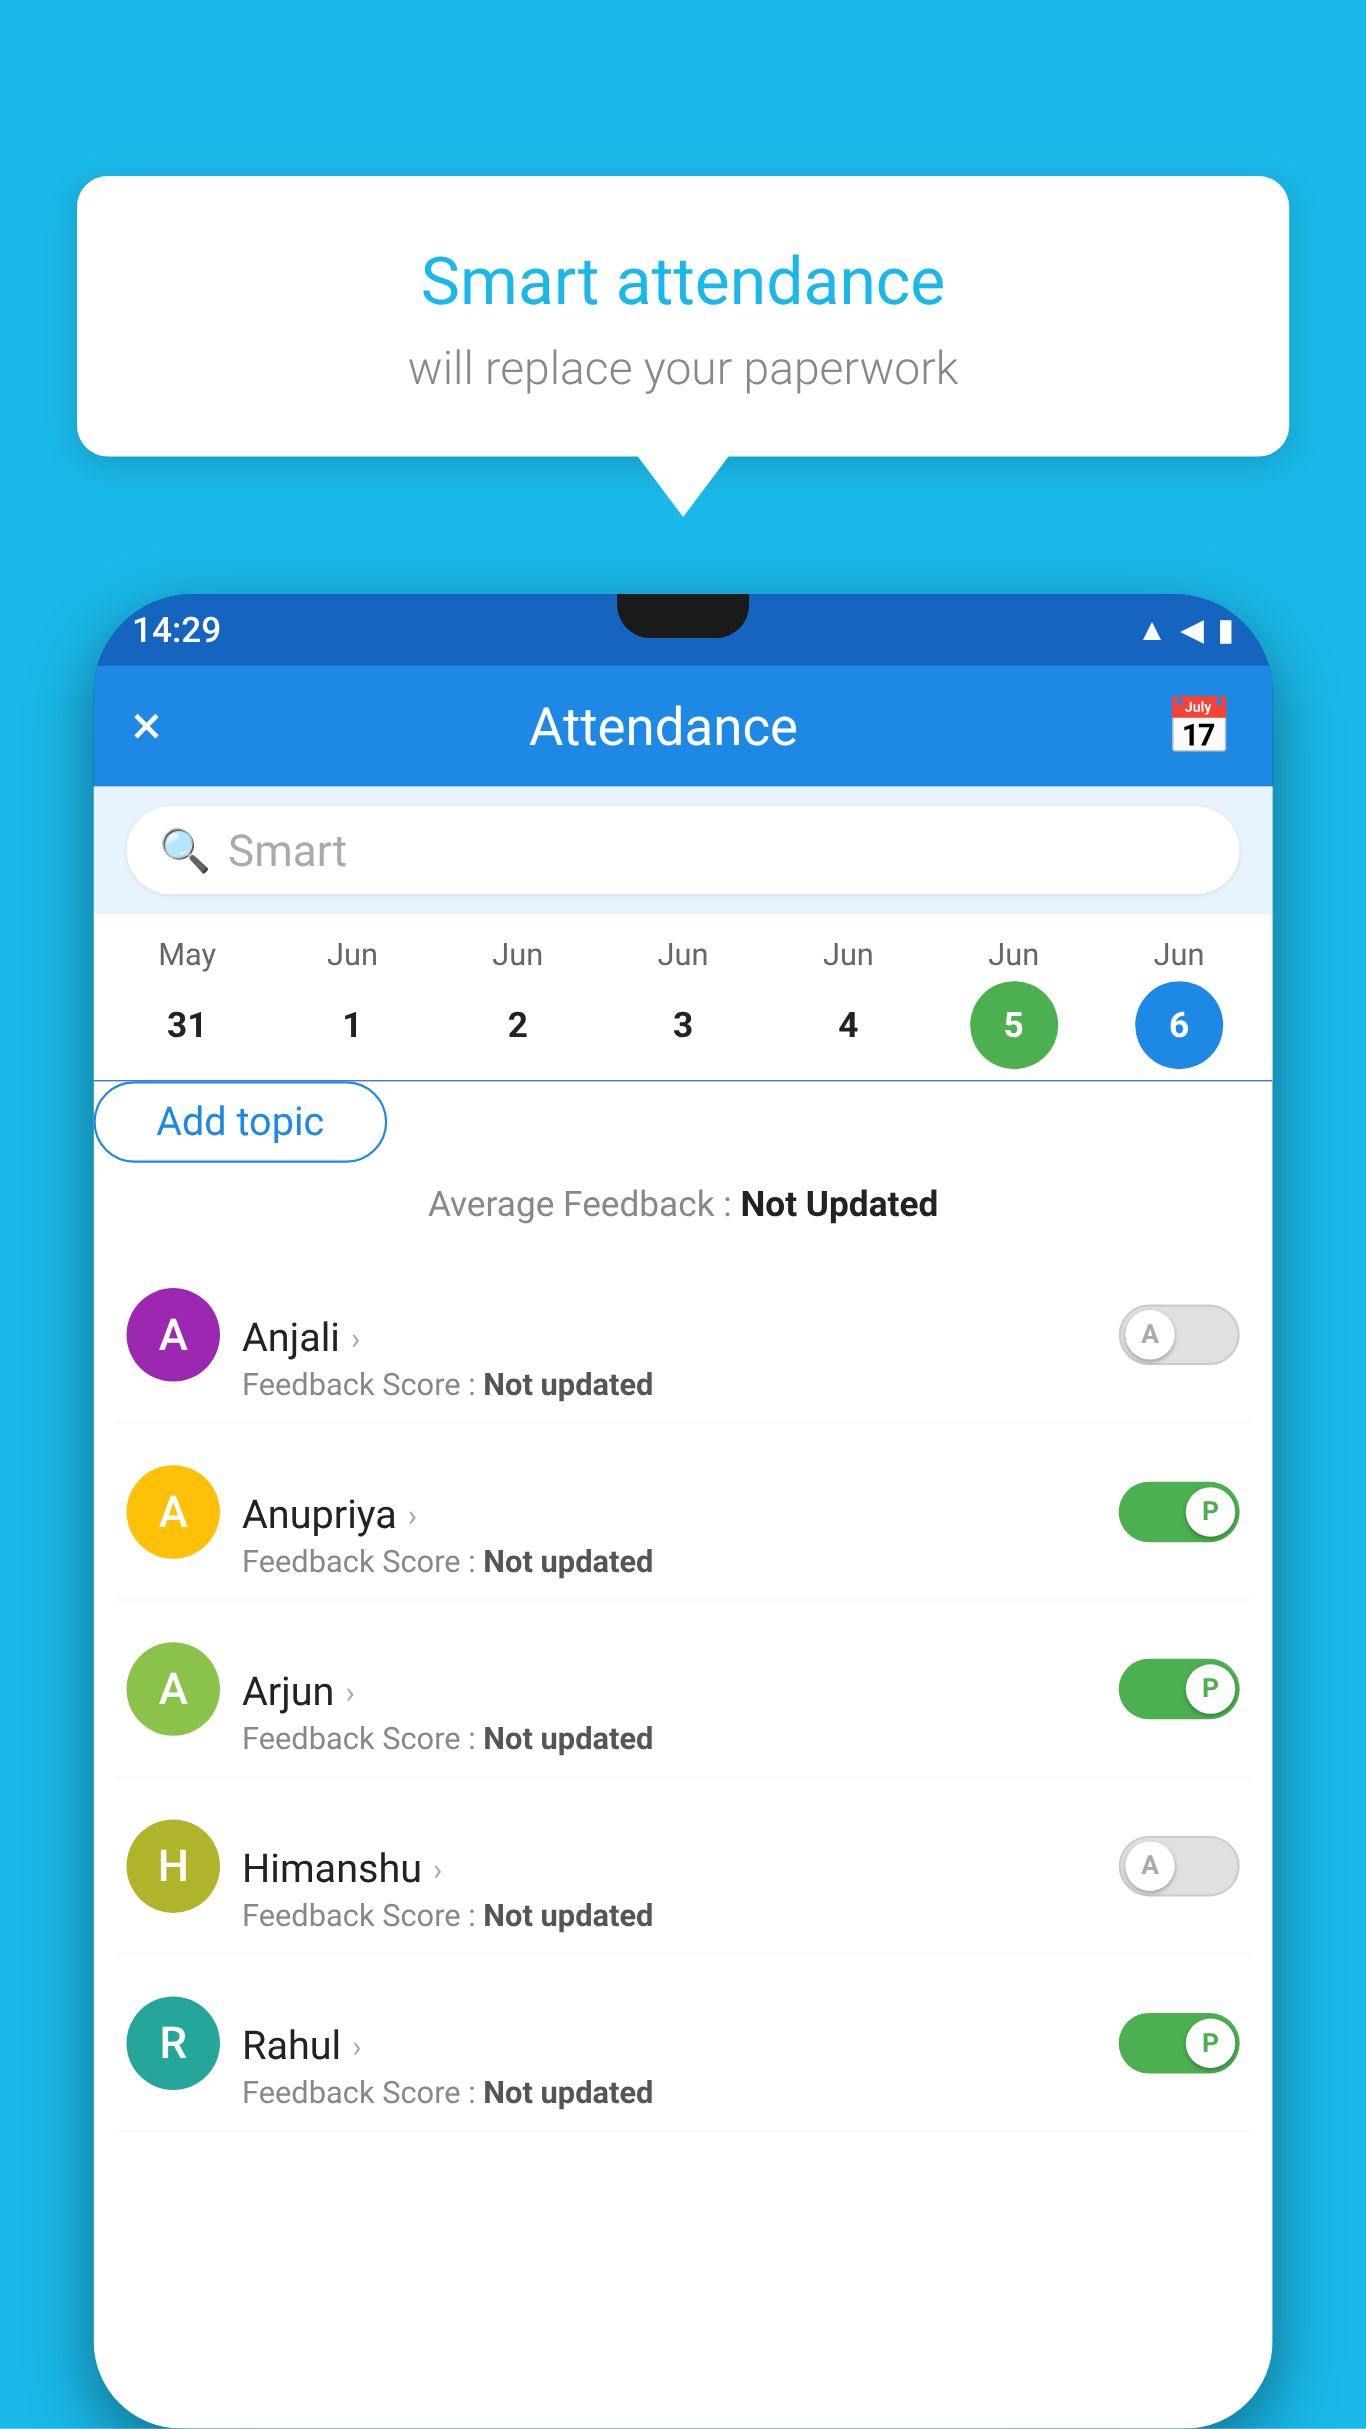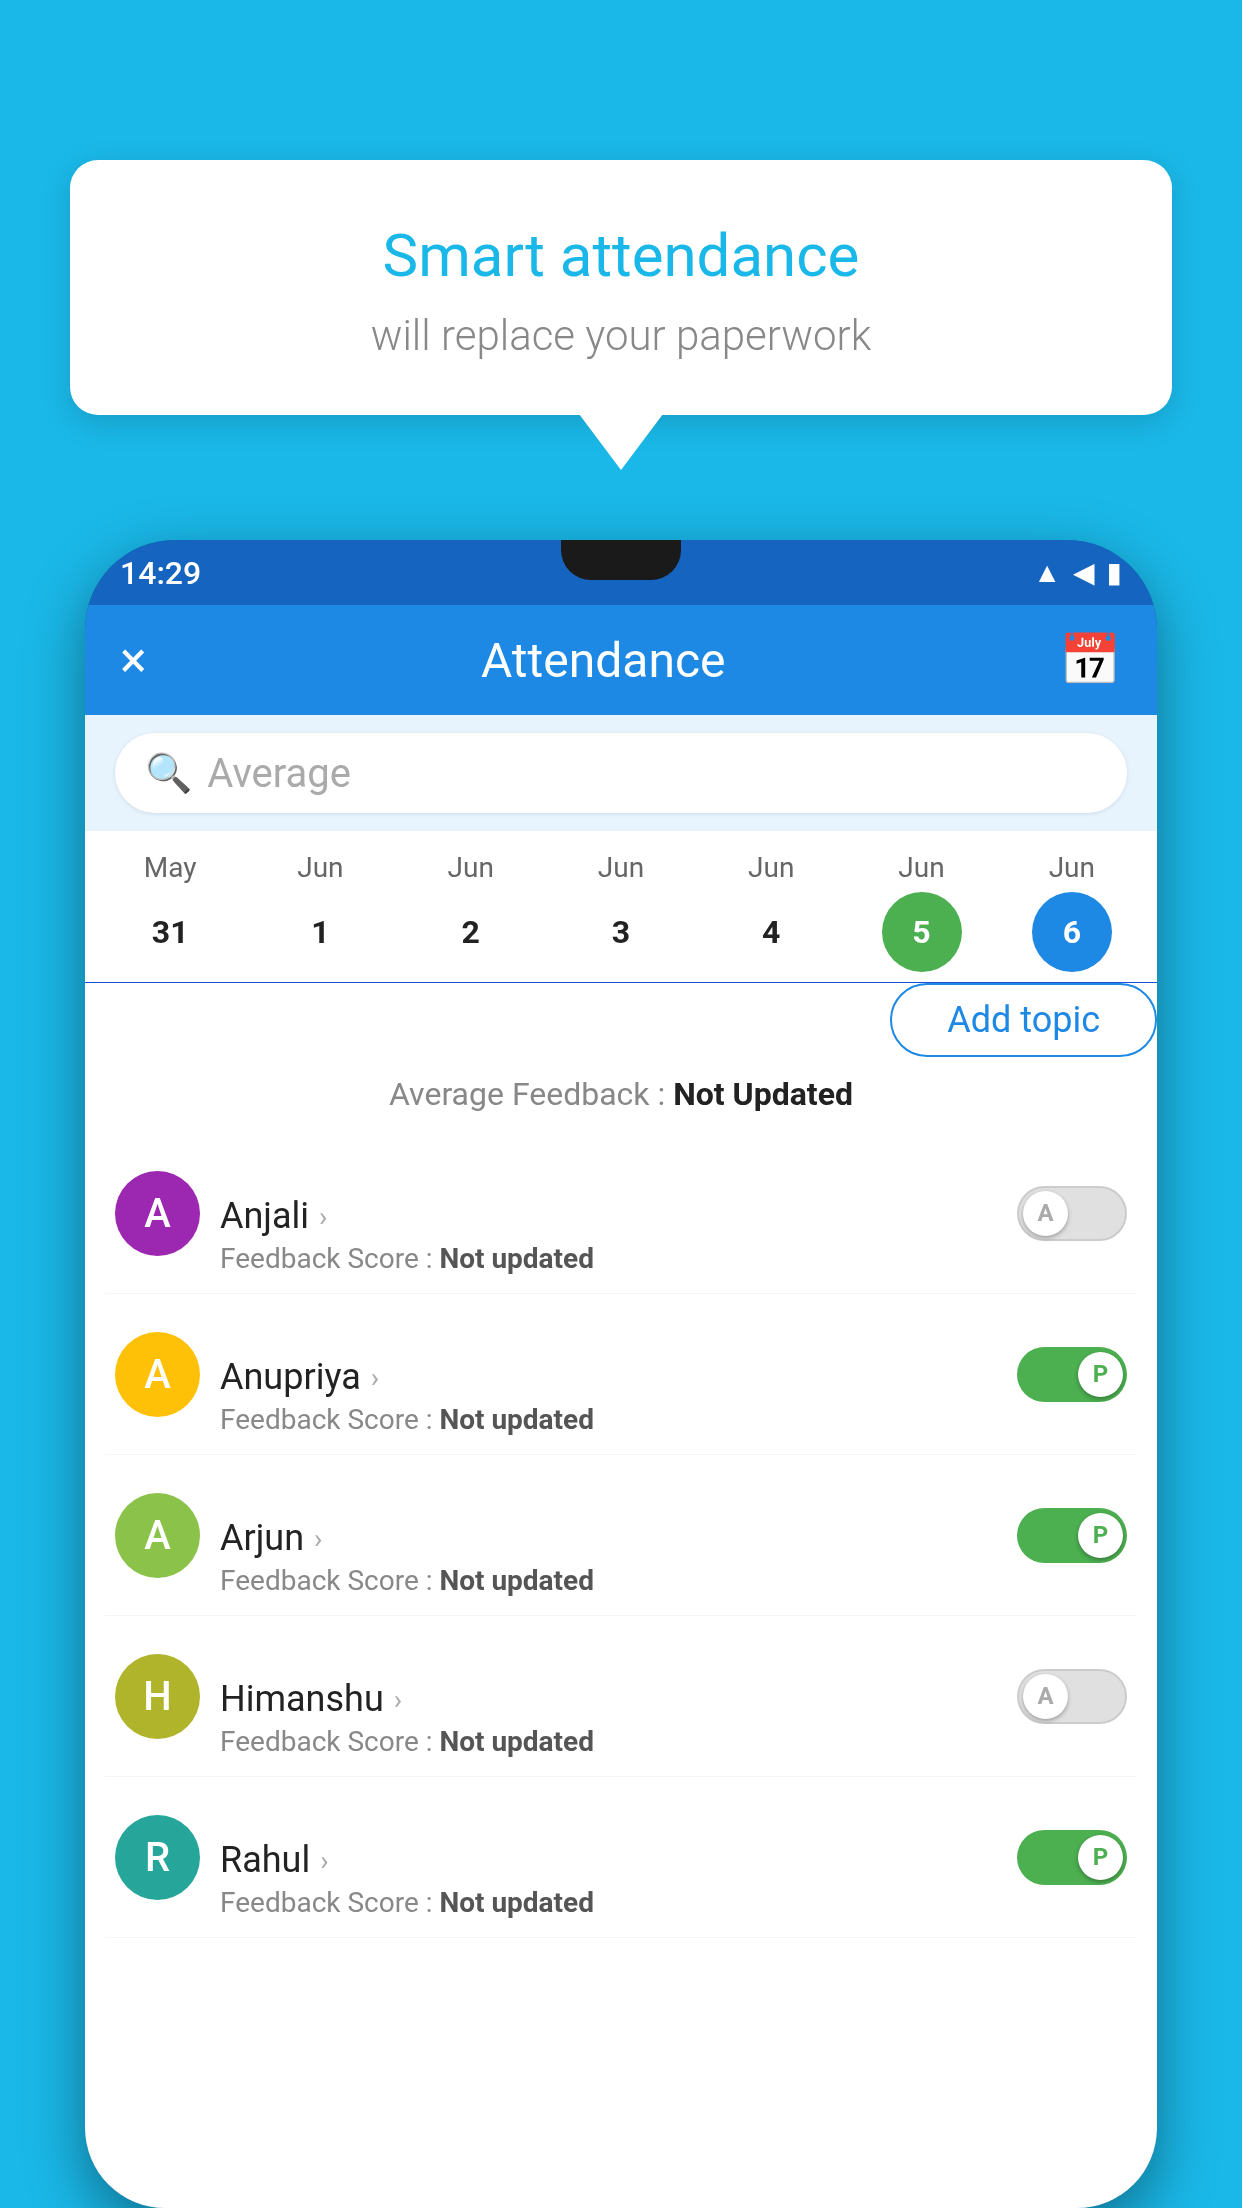--- a/index.html
+++ b/index.html
@@ -208,21 +208,21 @@
       text-align: center;
       padding: 25px 0 15px;
       font-size: 36px;
       color: #333;
       font-weight: 400;
     }
 
     
     .add-topic-btn {
       display: flex;
-      justify-content: flex-end;
+      justify-content: flex-start;
       padding-bottom: 18px;
     }
 
     .add-topic-inner {
       border: 2px solid #1e88e5;
       border-radius: 50px;
       padding: 14px 55px;
       color: #1e88e5;
       font-size: 36px;
       cursor: pointer;
@@ -383,21 +383,21 @@
       <span class="app-bar-icon">×</span>
       <span class="app-bar-title">Attendance</span>
       <span class="app-bar-icon">📅</span>
     </div>
 
     <div class="screen-content">
 
       <div class="search-bar-container">
         <div class="search-bar">
           <span class="search-icon-inner">🔍</span>
-          <span class="search-text">Average</span>
+          <span class="search-text">Smart</span>
         </div>
       </div>
 
       <div class="calendar-strip">
 
       <div class="cal-day">
             <div class="cal-month">May</div>
             <div class="cal-date">31</div>
           </div>
           <div class="cal-day">

